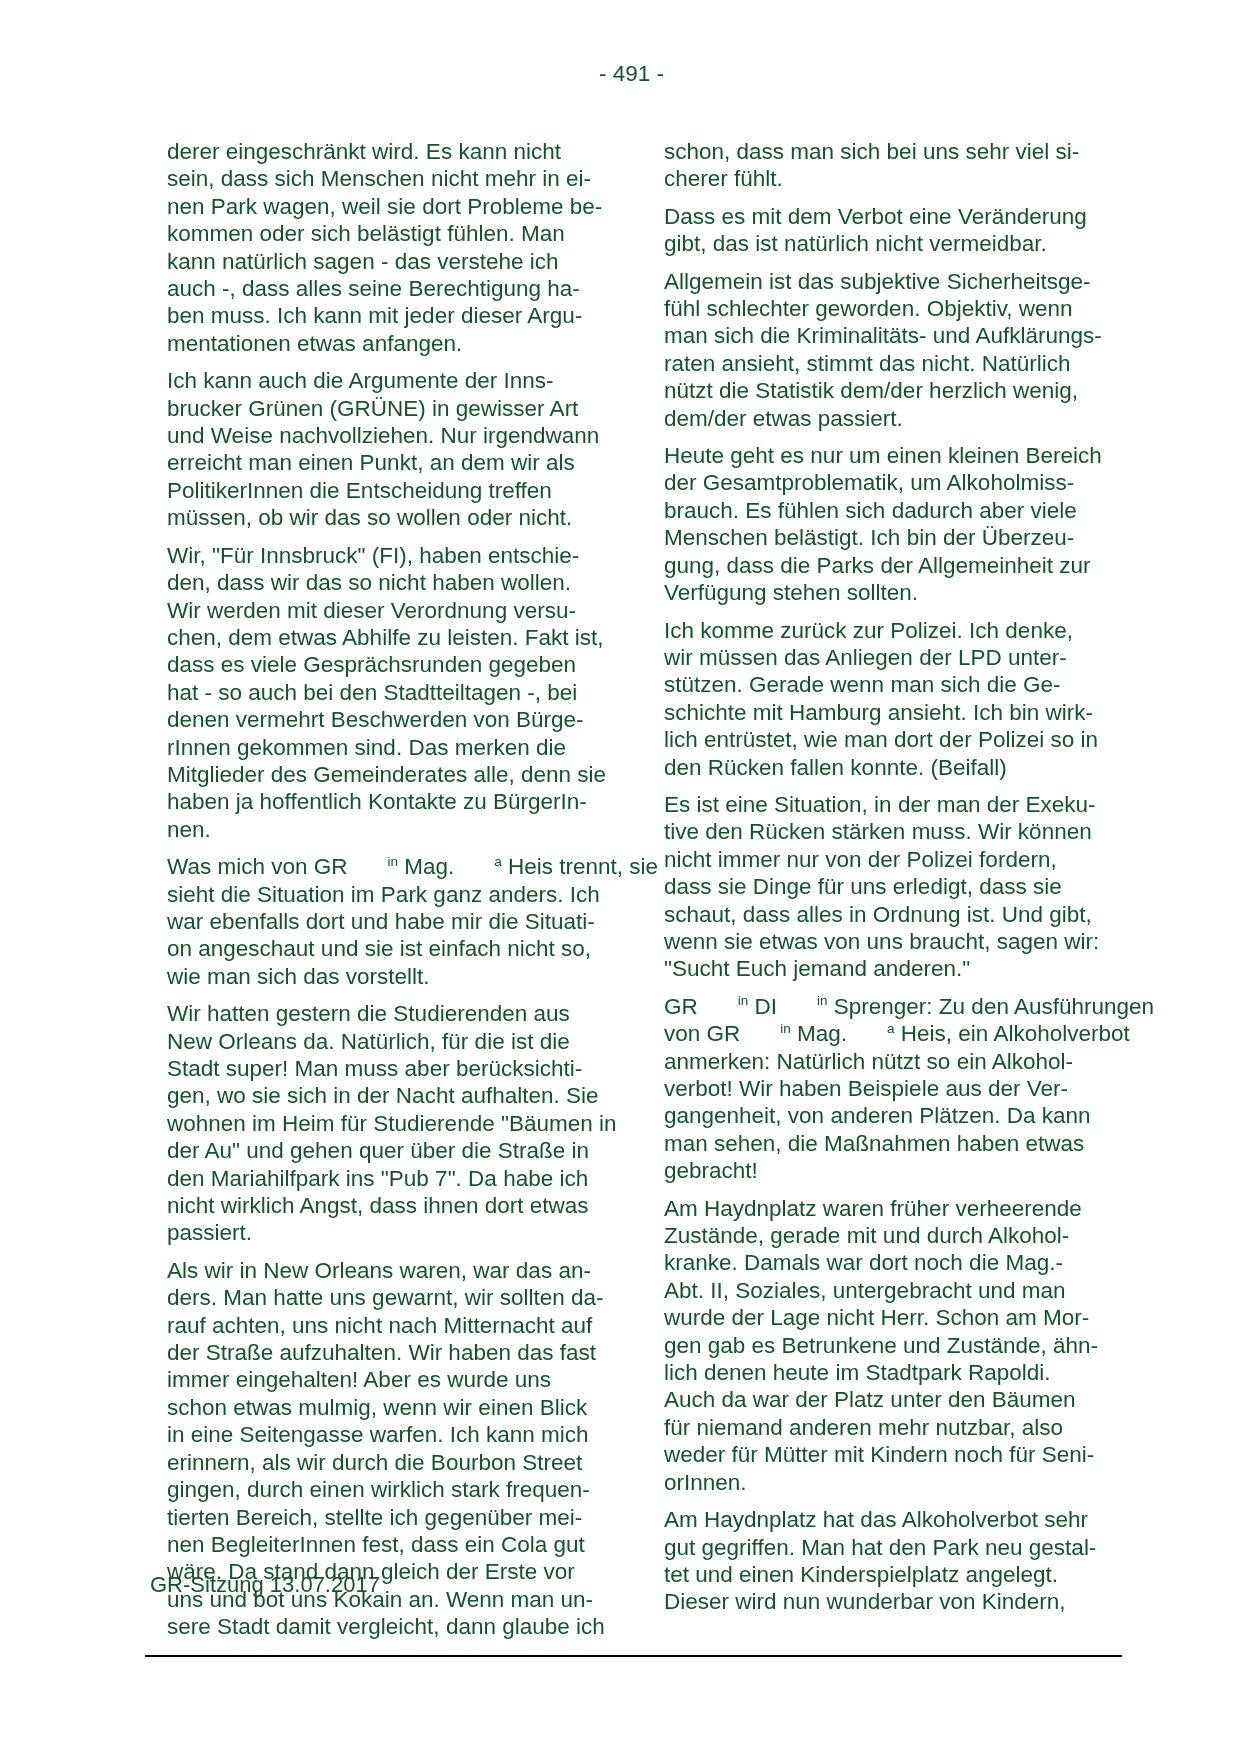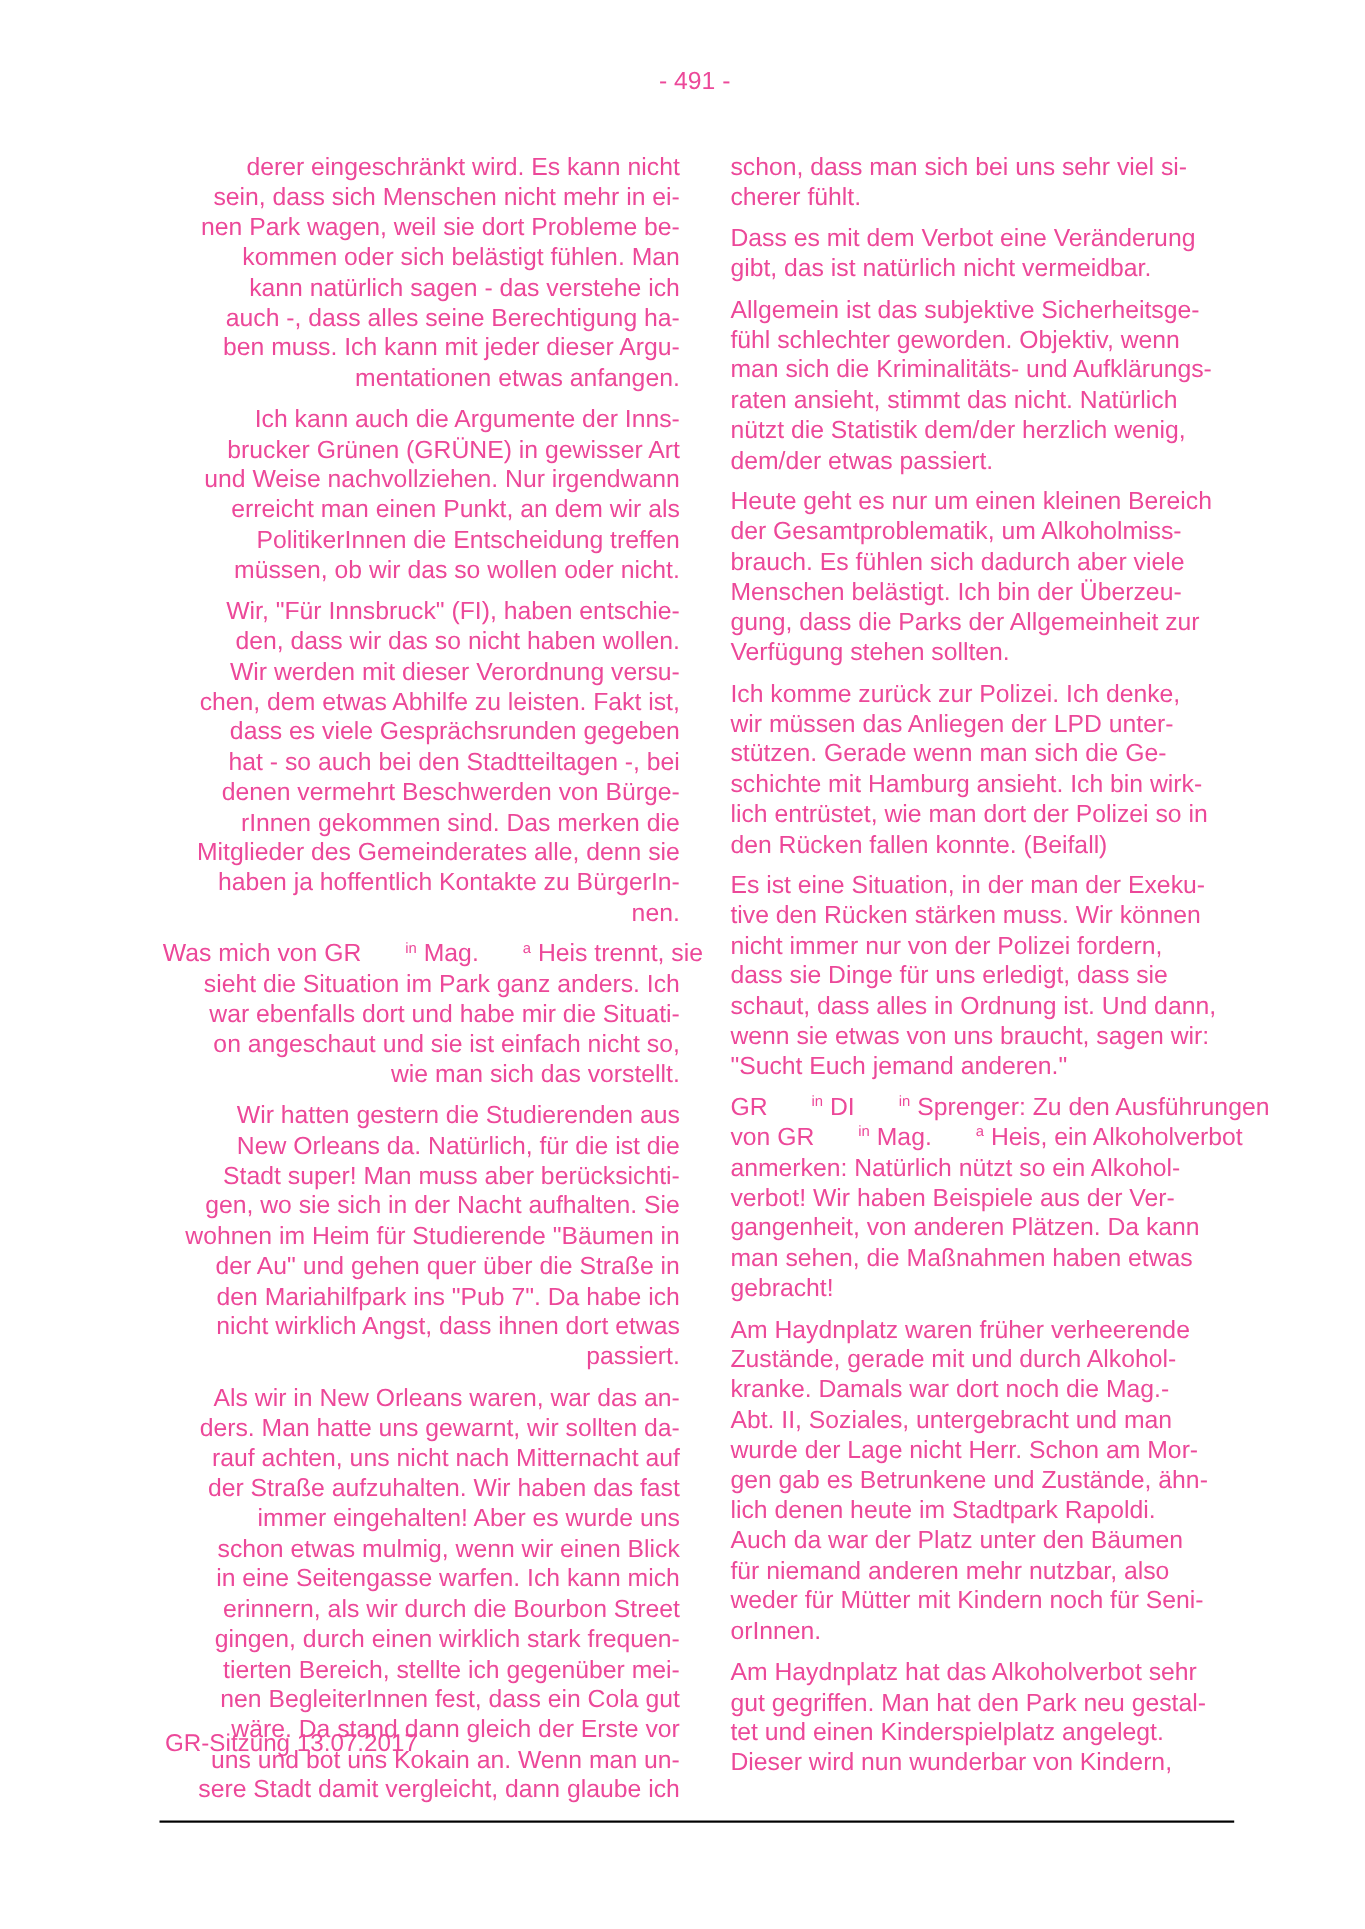--- a/index.html
+++ b/index.html
@@ -5,42 +5,42 @@
   html, body {
     margin: 0;
     padding: 0;
     background: #ffffff;
   }
   .page {
     position: relative;
     width: 1241px;
     height: 1754px;
     background: #ffffff;
-    color: #ec4899;
+    color: #14532d;
     font-family: "Liberation Sans", sans-serif;
     overflow: hidden;
   }
   .page-number {
     position: absolute;
     top: 60px;
     left: 150px;
     width: 963px;
     text-align: center;
     font-size: 22.5px;
     line-height: 27px;
     white-space: pre;
   }
   .column {
     position: absolute;
     top: 138px;
     width: 470px;
     font-size: 22.5px;
     line-height: 27.4px;
   }
-  .column-left  { left: 148px; text-align: right; }
+  .column-left  { left: 167px; }
   .column-right { left: 664px; }
   .para {
     margin: 0 0 10px 0;
     padding: 0;
   }
   .line {
     display: block;
     white-space: pre;
   }
   sup {
@@ -168,21 +168,21 @@
         <span class="line">stützen. Gerade wenn man sich die Ge-</span>
         <span class="line">schichte mit Hamburg ansieht. Ich bin wirk-</span>
         <span class="line">lich entrüstet, wie man dort der Polizei so in</span>
         <span class="line">den Rücken fallen konnte. (Beifall)</span>
       </p>
       <p class="para">
         <span class="line">Es ist eine Situation, in der man der Exeku-</span>
         <span class="line">tive den Rücken stärken muss. Wir können</span>
         <span class="line">nicht immer nur von der Polizei fordern,</span>
         <span class="line">dass sie Dinge für uns erledigt, dass sie</span>
-        <span class="line">schaut, dass alles in Ordnung ist. Und dann,</span>
+        <span class="line">schaut, dass alles in Ordnung ist. Und gibt,</span>
         <span class="line">wenn sie etwas von uns braucht, sagen wir:</span>
         <span class="line">"Sucht Euch jemand anderen."</span>
       </p>
       <p class="para">
         <span class="line">GR<sup>in</sup> DI<sup>in</sup> Sprenger: Zu den Ausführungen</span>
         <span class="line">von GR<sup>in</sup> Mag.<sup>a</sup> Heis, ein Alkoholverbot</span>
         <span class="line">anmerken: Natürlich nützt so ein Alkohol-</span>
         <span class="line">verbot! Wir haben Beispiele aus der Ver-</span>
         <span class="line">gangenheit, von anderen Plätzen. Da kann</span>
         <span class="line">man sehen, die Maßnahmen haben etwas</span>

